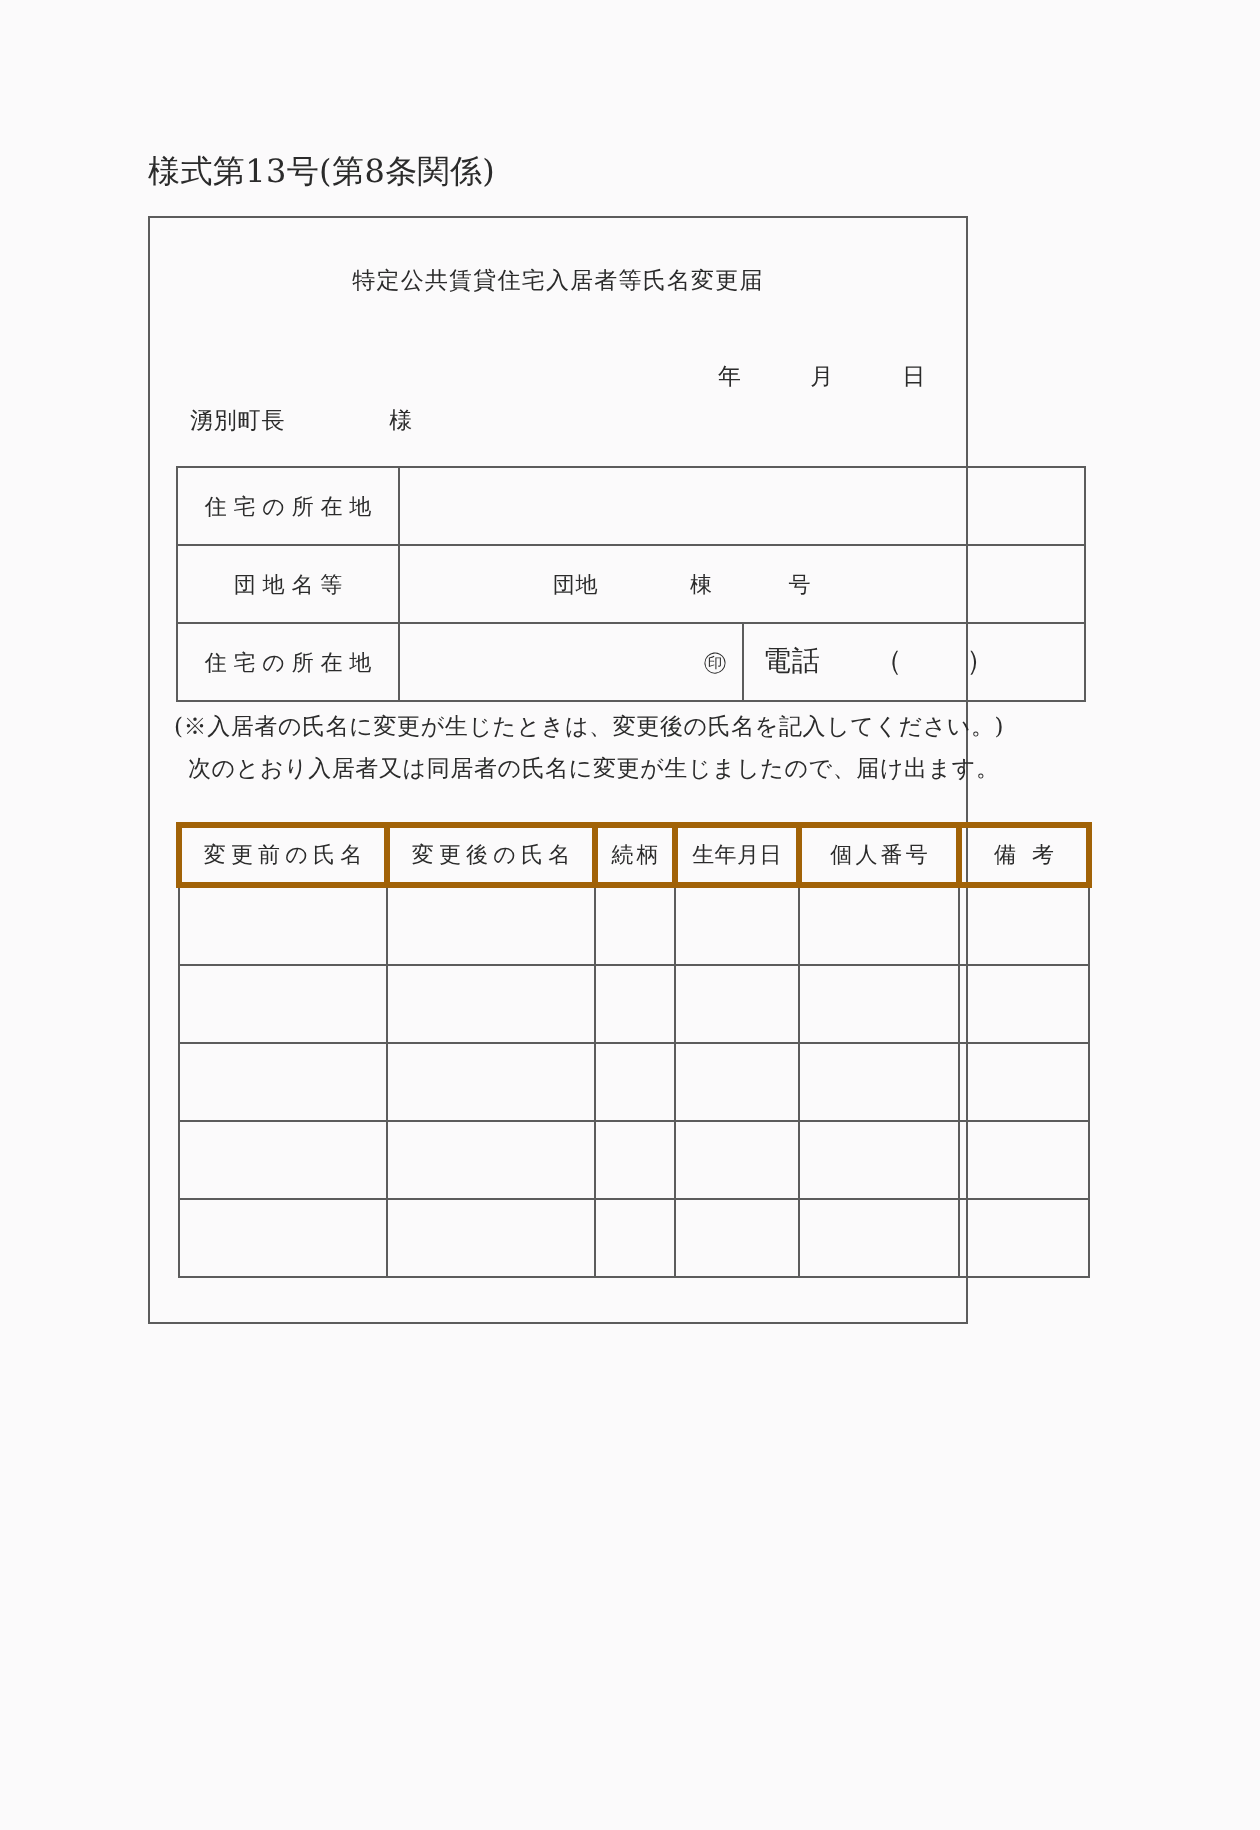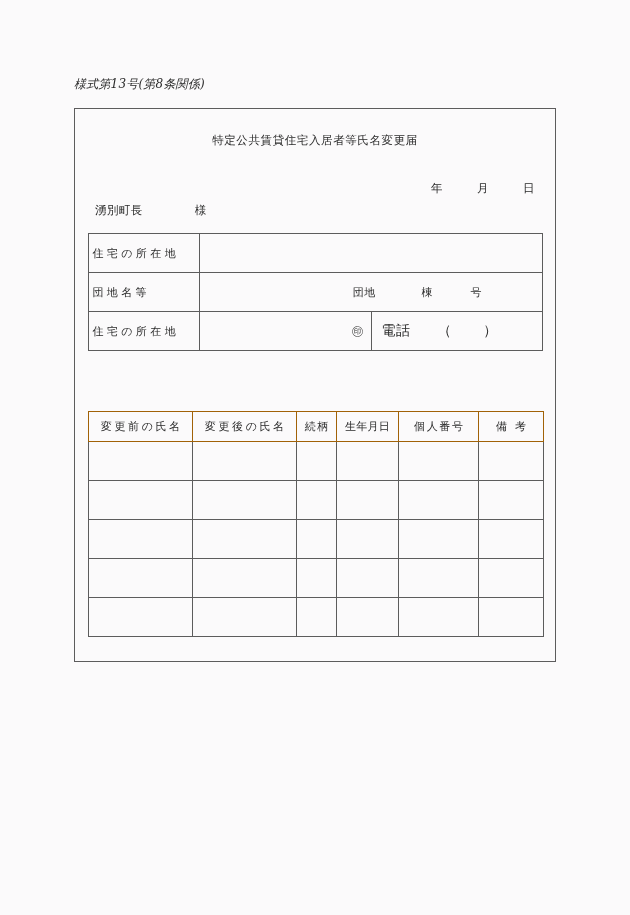--- a/index.html
+++ b/index.html
@@ -13,31 +13,30 @@
     font-family: "DejaVu Serif", "Liberation Serif", serif;
     color: #2b2b2b;
     position: relative;
     overflow: hidden;
   }
 
   .form-no {
     position: absolute;
     left: 74px;
     top: 76px;
-    font-size: 12px;
+    font-size: 16px;
     letter-spacing: 0.2px;
     white-space: nowrap;
-    font-style: italic;
   }
 
   .sheet {
     position: absolute;
     left: 74px;
     top: 108px;
-    width: 482px;
+    width: 410px;
     height: 554px;
     border: 1px solid #5c5c5c;
     box-sizing: border-box;
     background: #fbfafb;
   }
 
   .doc-title {
     position: absolute;
     left: 0;
     top: 24px;
@@ -79,30 +78,31 @@
   }
 
   .info-table {
     position: absolute;
     left: 13px;
     top: 124px;
     width: 455px;
   }
   .info-table td.label {
     width: 110px;
+    text-align: center;
     letter-spacing: 3.4px;
     text-indent: 3.4px;
     font-size: 11px;
   }
   .info-table td.value {
     position: relative;
   }
   .danchi-line {
     display: block;
-    text-align: right;
+    text-align: center;
     letter-spacing: 0.4px;
     padding-right: 60px;
   }
   .danchi-line .gap1 { display: inline-block; width: 38px; }
   .danchi-line .gap2 { display: inline-block; width: 30px; }
 
   .seal-cell {
     position: relative;
   }
   .seal-mark {
@@ -132,21 +132,21 @@
   .notes div { white-space: nowrap; }
   .notes .note-2 { padding-left: 7px; }
 
   .change-table {
     position: absolute;
     left: 13px;
     top: 302px;
     width: 455px;
   }
   .change-table th {
-    border: 1px solid #a16207;
+    border: 3px solid #a16207;
     height: 30px;
     font-weight: normal;
     font-size: 11px;
     padding: 0 3px;
     box-sizing: border-box;
   }
   .change-table td { height: 38px; }
   .col-before  { width: 104px; }
   .col-after   { width: 104px; }
   .col-rel     { width: 40px; }
@@ -224,20 +224,24 @@
           <span class="seal-mark">㊞</span>
         </td>
         <td class="tel-cell">
           <span>電話</span>
           <span class="paren">（　）</span>
         </td>
       </tr>
     </tbody>
   </table>
 
+  <div class="notes">
+    <div class="note-1">(※入居者の氏名に変更が生じたときは、変更後の氏名を記入してください。)</div>
+    <div class="note-2">次のとおり入居者又は同居者の氏名に変更が生じましたので、届け出ます。</div>
+  </div>
 
   <table class="change-table">
     <thead>
       <tr>
         <th class="col-before">
           <span class="spread">変更前の氏名</span>
         </th>
         <th class="col-after">
           <span class="spread">変更後の氏名</span>
         </th>

